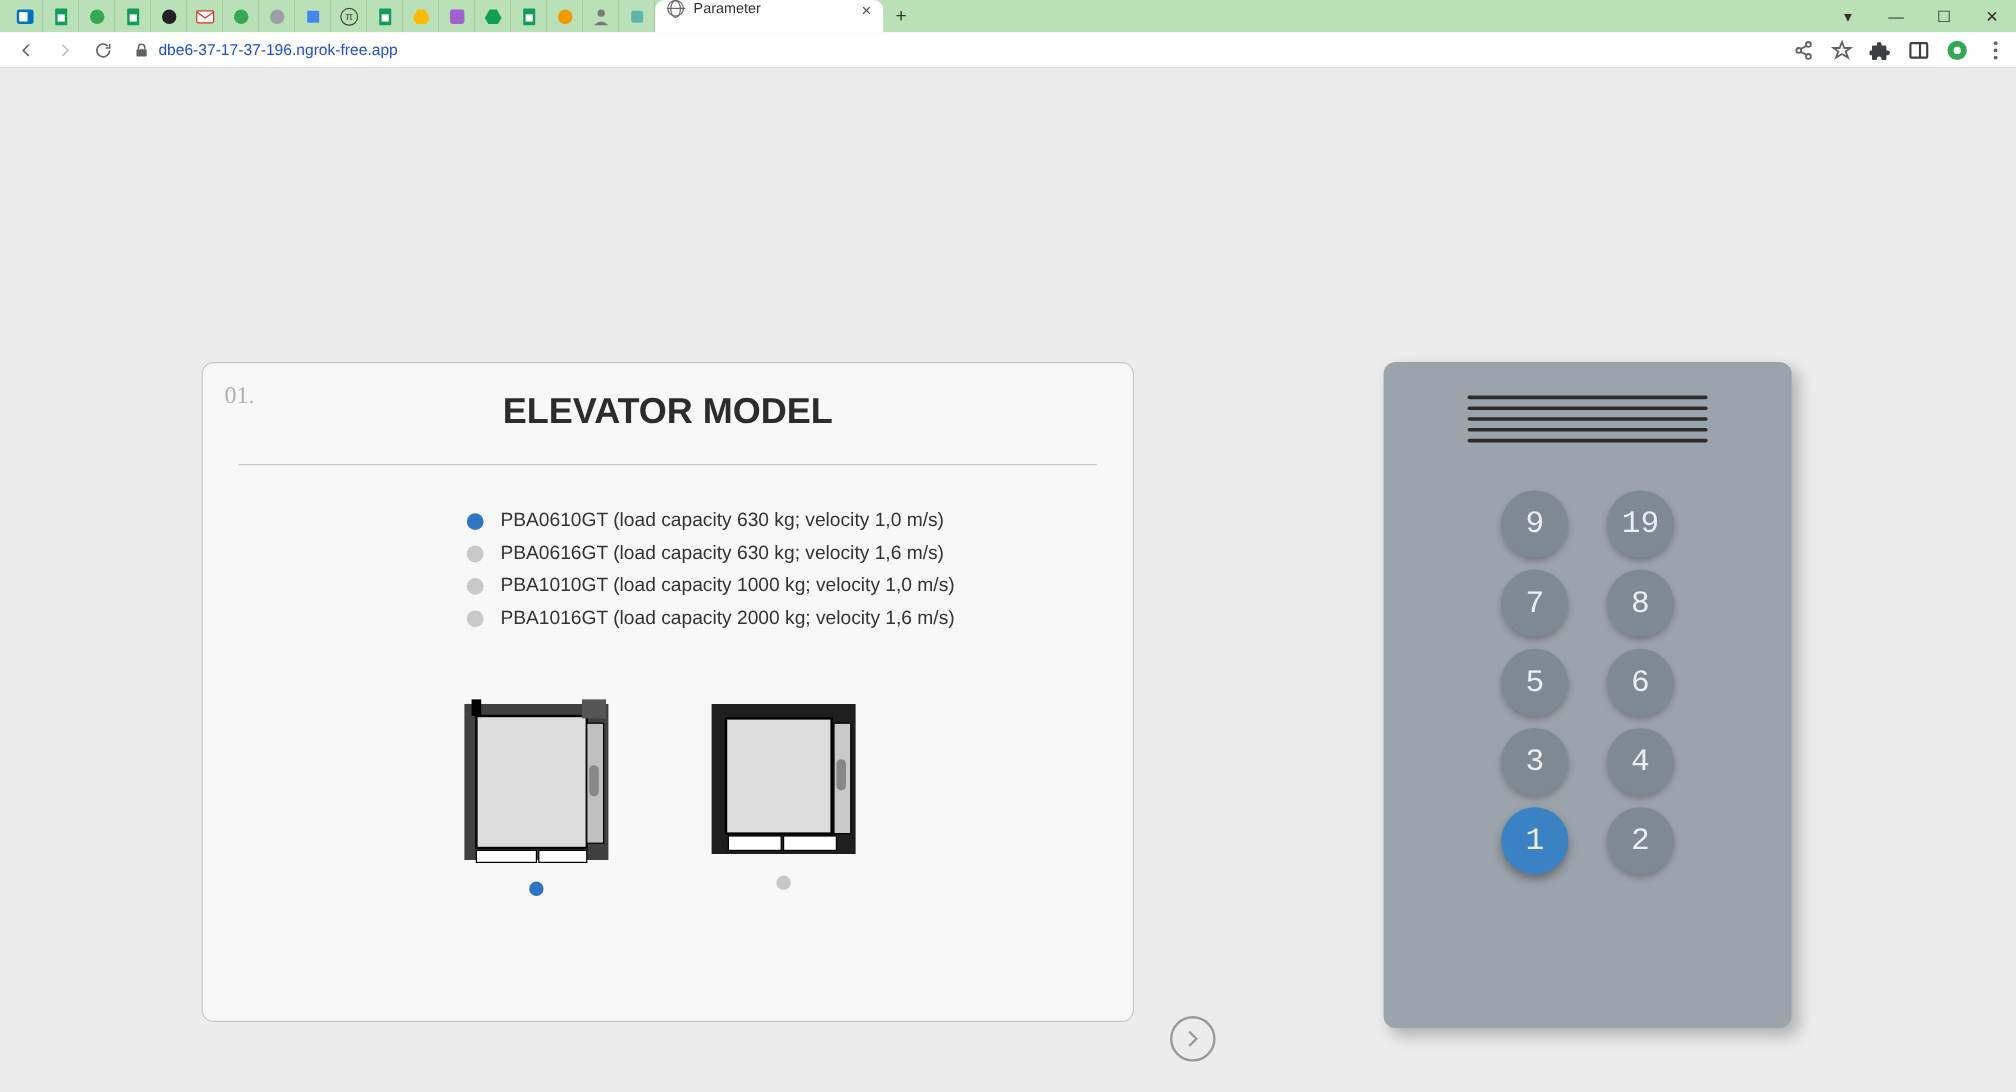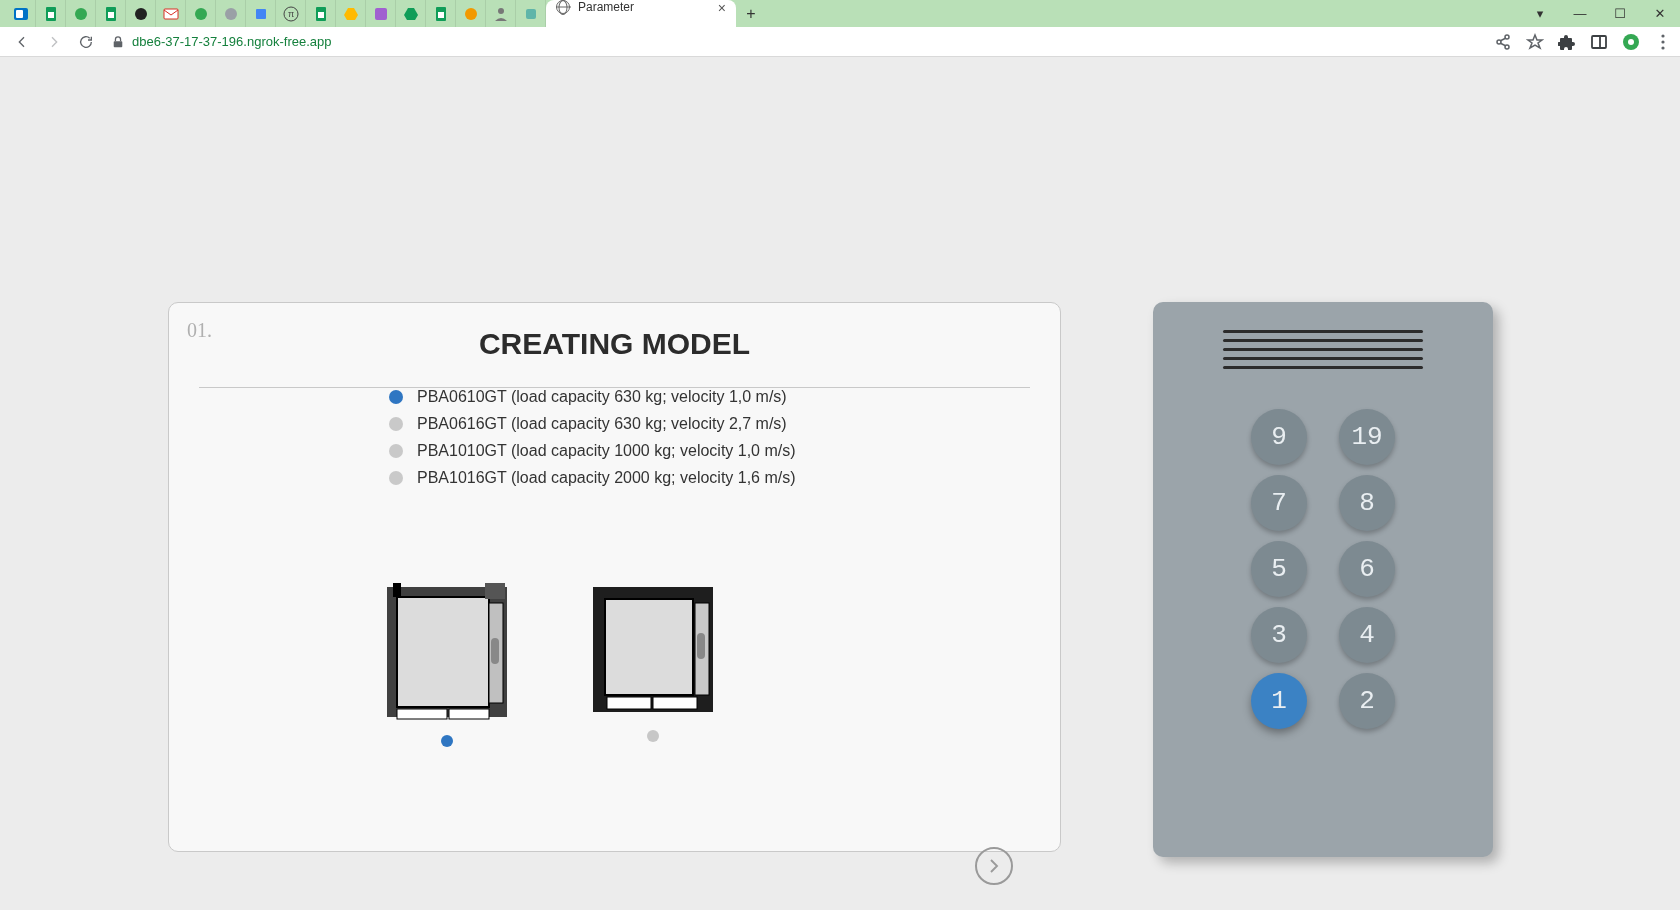--- a/index.html
+++ b/index.html
@@ -52,21 +52,21 @@
   }
   .navbtn { width:28px;height:28px;display:flex;align-items:center;justify-content:center;color:#5f6368;border-radius:50%;}
   .navbtn svg{width:16px;height:16px;stroke:#5f6368;stroke-width:2;fill:none;}
   .addr {
     flex:0 0 auto;
     margin-left:8px;
     display:flex;
     align-items:center;
     gap:8px;
     font-size:13px;
-    color:#15803d;
+    color:#1d4ed8;
   }
   .lock{width:12px;height:12px;}
   .lock svg{width:12px;height:12px;fill:#5f6368;}
   .right-icons{margin-left:auto;display:flex;align-items:center;gap:14px;color:#5f6368;}
   .right-icons .ic{width:18px;height:18px;display:flex;align-items:center;justify-content:center;}
 
   
   .viewport {
     position:relative;
     width:100%;
@@ -90,21 +90,21 @@
     font-size:52px;
     font-weight:800;
     letter-spacing:0.5px;
     color:#2c2c2c;
   }
 
   
   .card{
     position:absolute;
     left:168px; top:245px;
-    width:893px; height:550px;
+    width:777px; height:550px;
     background:#f8f8f8;
     border:1.5px solid #c9c9c9;
     border-radius:10px;
     padding: 22px 30px;
   }
   .step-num{
     position:absolute; left:18px; top:16px;
     color:#b0b0b0; font-size:20px; font-family: Georgia, serif;
   }
   .card h2{
@@ -114,20 +114,21 @@
     color:#2c2c2c;
     margin-top:2px;
   }
   .card hr{
     margin-top:26px;
     border:none;
     border-top:1.5px solid #c9c9c9;
   }
 
   .radio-list{
+    margin-top:38px;
     margin-left:190px;
     display:flex;
     flex-direction:column;
     gap:9px;
   }
   .radio-row{display:flex;align-items:center;gap:14px;font-size:16px;color:#333;}
   .radio-dot{
     width:14px;height:14px;border-radius:50%;
     background:#c9c9c9;
     flex:0 0 14px;
@@ -374,31 +375,31 @@
       </span>
   </div>
 </div>
 
 <div class="viewport">
   <div class="page-inner">
 
 
     <div class="card">
       <span class="step-num">01.</span>
-      <h2>CREATING MODEL</h2>
+      <h2>ELEVATOR MODEL</h2>
       <hr>
 
       <div class="radio-list">
         <label class="radio-row">
           <span class="radio-dot sel"></span>
           <span>PBA0610GT (load capacity 630 kg; velocity 1,0 m/s)</span>
         </label>
         <label class="radio-row">
           <span class="radio-dot"></span>
-          <span>PBA0616GT (load capacity 630 kg; velocity 2,7 m/s)</span>
+          <span>PBA0616GT (load capacity 630 kg; velocity 1,6 m/s)</span>
         </label>
         <label class="radio-row">
           <span class="radio-dot"></span>
           <span>PBA1010GT (load capacity 1000 kg; velocity 1,0 m/s)</span>
         </label>
         <label class="radio-row">
           <span class="radio-dot"></span>
           <span>PBA1016GT (load capacity 2000 kg; velocity 1,6 m/s)</span>
         </label>
       </div>

